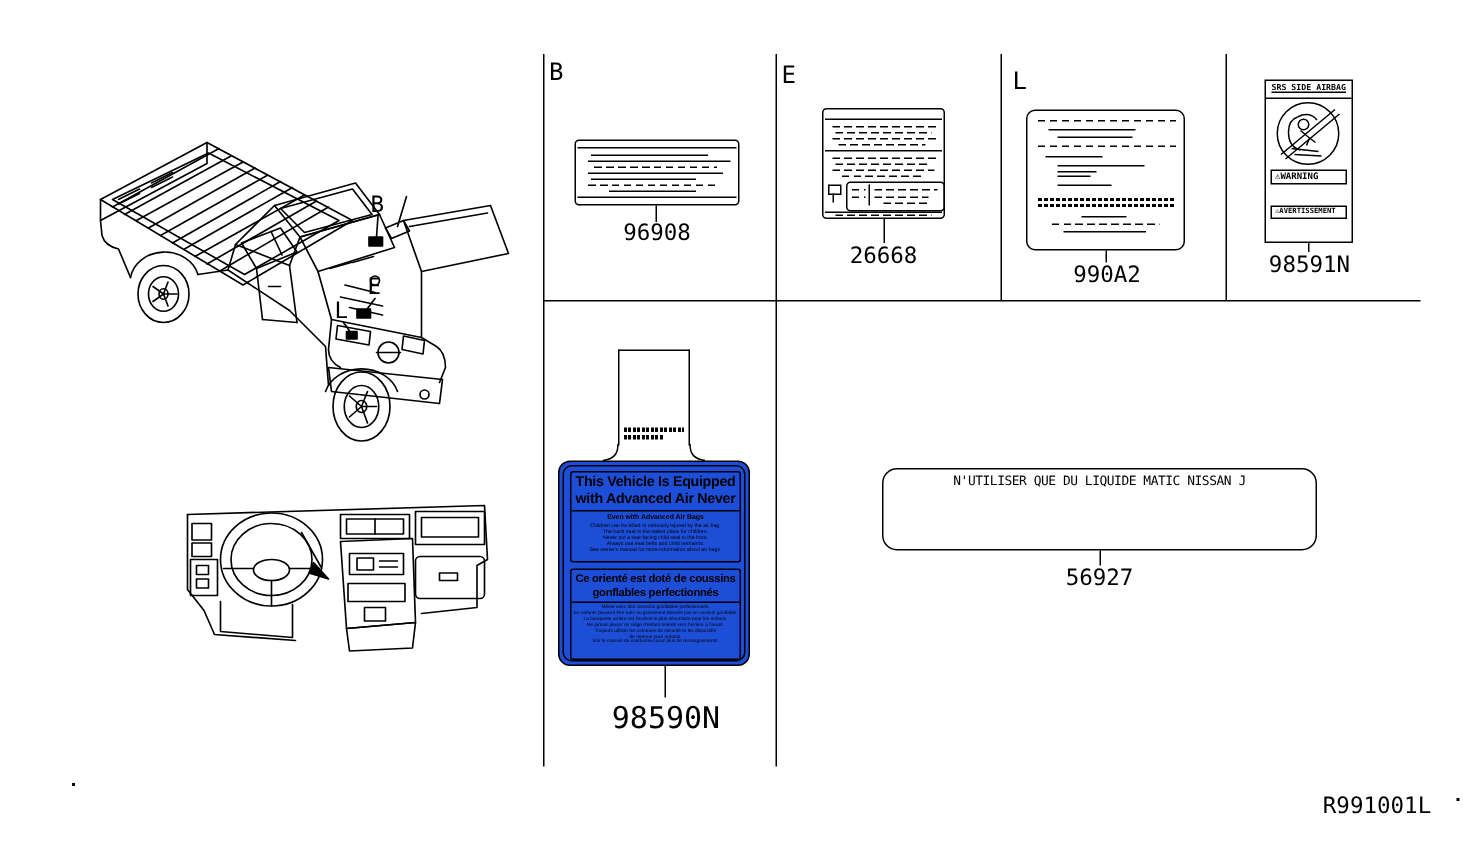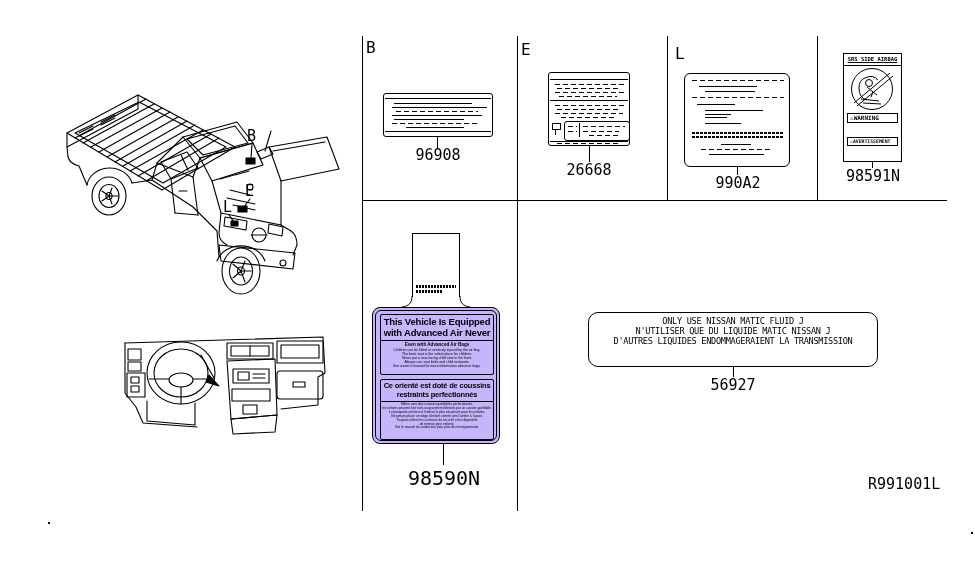--- a/index.html
+++ b/index.html
@@ -14,21 +14,21 @@
   .ln,.dash,.dense{position:absolute;height:1px;background:#000;}
   .dash{background:repeating-linear-gradient(90deg,#000 0 5px,rgba(0,0,0,0) 5px 8px);}
   .dense{height:2px;background:repeating-linear-gradient(90deg,#000 0 3px,rgba(0,0,0,0) 3px 4px);}
   .smudge{position:absolute;height:3px;background:repeating-linear-gradient(90deg,#000 0 2px,rgba(0,0,0,0) 2px 3px);}
   
   .srs-head{position:absolute;left:0;top:0;right:0;height:11px;border-bottom:1px solid #000;
             font:bold 5.5px/11px "DejaVu Sans Mono",monospace;text-align:center;text-decoration:underline;}
   .strip{position:absolute;border:1px solid #000;font-family:"DejaVu Sans Mono",monospace;
          font-weight:bold;text-align:left;padding-left:2px;box-sizing:border-box;background:#fff;white-space:nowrap;}
   
-  .aab-body{position:absolute;border:1px solid #000;border-radius:8px;background:#c4b5fd;box-sizing:border-box;}
+  .aab-body{position:absolute;border:1px solid #000;border-radius:8px;background:#1d4ed8;box-sizing:border-box;}
   .aab-inner{position:absolute;left:2px;top:2px;right:2px;bottom:2px;border:1px solid #000;border-radius:6px;}
   .aab-box{position:absolute;left:4px;width:114px;border:1px solid #000;border-radius:2px;box-sizing:border-box;overflow:hidden;}
   .t-en{font:bold 9.5px/10.5px "Liberation Sans",sans-serif;text-align:center;letter-spacing:-0.2px;}
   .t-fr{font:bold 7.5px/8.5px "Liberation Sans",sans-serif;text-align:center;letter-spacing:-0.2px;}
   .rule{height:1px;background:#000;margin:2px 0 1px 0;}
   .fp{font-family:"Liberation Sans",sans-serif;text-align:center;}
   .fp div{white-space:nowrap;}
   .fp-en{font-size:3.5px;line-height:4.2px;}
   .fp-fr{font-size:3.2px;line-height:3.9px;}
   .fp-lead{font-size:4.6px;font-weight:bold;line-height:5.5px;}
@@ -247,43 +247,41 @@
           <div class="fp-lead">Even with Advanced Air Bags</div>
           <div>Children can be killed or seriously injured by the air bag.</div>
           <div>The back seat is the safest place for children.</div>
           <div>Never put a rear-facing child seat in the front.</div>
           <div>Always use seat belts and child restraints.</div>
           <div>See owner's manual for more information about air bags.</div>
         </div>
       </div>
       <div class="aab-box" style="top:68px;height:61px;">
         <div class="t-fr" style="padding-top:2px;">Ce orienté est doté de coussins</div>
-        <div class="t-fr">restraints perfectionnés</div>
+        <div class="t-fr">gonflables perfectionnés</div>
         <div class="rule"></div>
         <div class="fp fp-fr">
           <div>Même avec des coussins gonflables perfectionnés,</div>
           <div>les enfants peuvent être tués ou gravement blessés par un coussin gonflable.</div>
           <div>La banquette arrière est l'endroit le plus sécuritaire pour les enfants.</div>
           <div>Ne jamais placer un siège d'enfant orienté vers l'arrière à l'avant.</div>
           <div>Toujours utiliser les ceintures de sécurité et les dispositifs</div>
           <div>de retenue pour enfants.</div>
           <div>Voir le manuel du conducteur pour plus de renseignements.</div>
         </div>
       </div>
     </div>
   </div>
   <div class="tick" style="left:443px;top:444px;height:21px;"></div>
   <div class="pn" style="left:406px;top:466px;width:76px;font-size:20px;">98590N</div>
 
   <div class="caution" style="left:588px;top:312px;width:290px;height:55px;">
-    <div class="row">ONLY USE NISSAN MATIC FLUID J</div>
     <div class="row">N'UTILISER QUE DU LIQUIDE MATIC NISSAN J</div>
-    <div class="row">D'AUTRES LIQUIDES ENDOMMAGERAIENT LA TRANSMISSION</div>
   </div>
   <div class="tick" style="left:733px;top:367px;height:10px;"></div>
   <div class="pn" style="left:705px;top:376px;width:56px;">56927</div>
 
-  <div class="pn" style="left:868px;top:475px;width:100px;text-align:left;">R991001L</div>
+  <div class="pn" style="left:868px;top:528px;width:100px;text-align:center;">R991001L</div>
 
   <div class="dot" style="left:48px;top:522px;"></div>
   <div class="dot" style="left:971px;top:532px;"></div>
 
 </div>
 
 </body></html>

